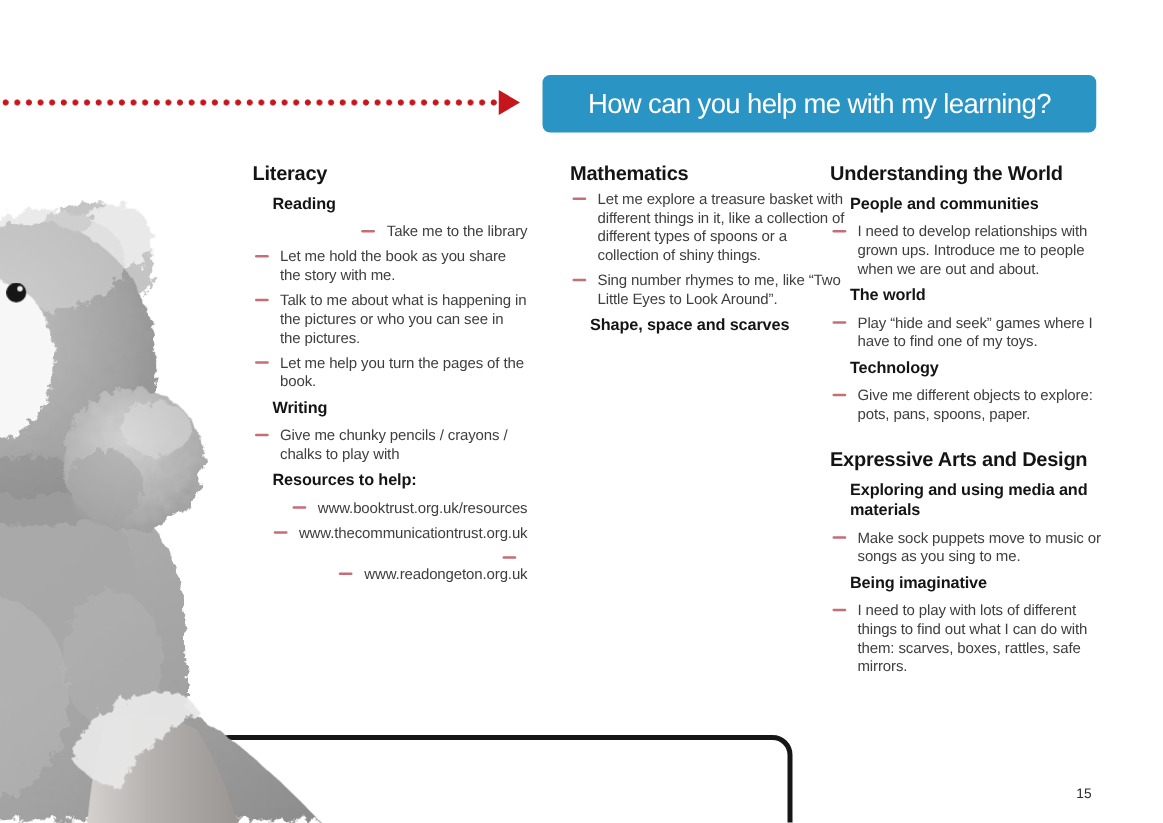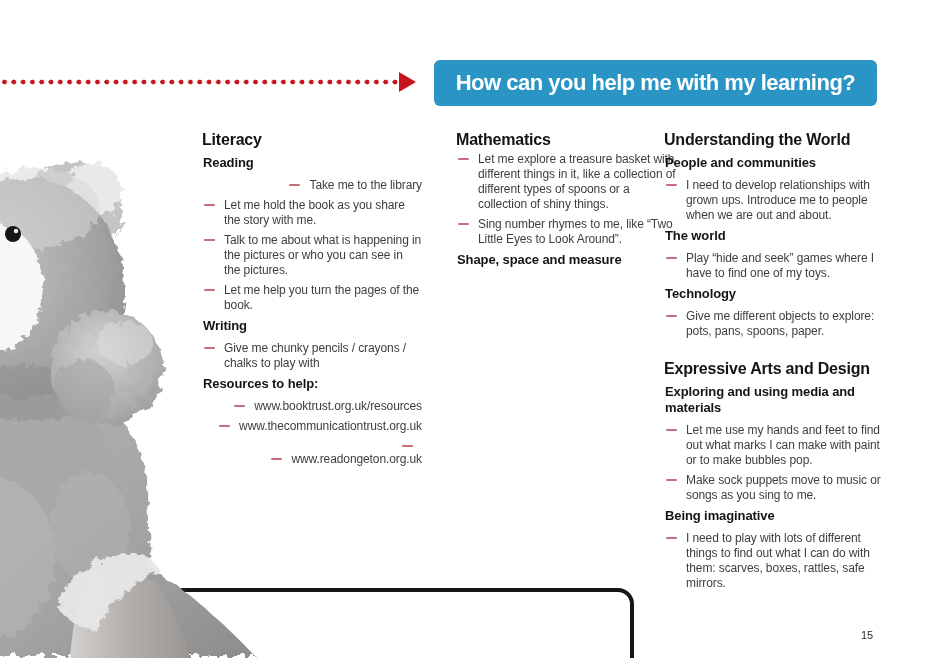--- a/index.html
+++ b/index.html
@@ -20,32 +20,32 @@
     border-top:10px solid transparent;border-bottom:10px solid transparent;
     border-left:17px solid #c5161d;
   }
   
   .banner{
     position:absolute;left:434px;top:60px;width:443px;height:46px;
     background:#2a94c4;border-radius:6px;
     display:flex;align-items:center;justify-content:center;
   }
   .banner .title{
-    color:#ffffff;font-size:22px;font-weight:700;letter-spacing:-0.5px;
+    color:#ffffff;font-size:22px;font-weight:400;letter-spacing:-0.5px;
   }
   
   .col{position:absolute;top:130px;width:220px;}
   .col1{left:202px;} .col2{left:456px;} .col3{left:664px;}
   .ct{ 
     margin:0 0 2px 0;font-size:16px;line-height:20px;font-weight:700;
     color:#141414;letter-spacing:-0.2px;
   }
   .ct.second{margin-top:20px;}
   .sh{ 
-    margin:5px 0 7px 1px;font-size:13px;line-height:16px;font-weight:700;
+    margin:5px 0 7px 16px;font-size:13px;line-height:16px;font-weight:700;
     color:#141414;max-width:190px;letter-spacing:-0.1px;
   }
   .li{display:flex;margin:0 0 5px 0;justify-content:flex-end;}
   .dash{
     flex:none;width:11px;height:2px;background:#c66e76;
     margin:6px 9px 0 0;border-radius:1px;
   }
   .txt{
     display:block;font-size:12px;line-height:15px;color:#3e3e3e;
     letter-spacing:-0.1px;max-width:198px;
@@ -123,21 +123,21 @@
 
   <div class="li">
     <span class="dash"></span>
     <span class="txt">Let me explore a treasure basket with different things in it, like a collection of different types of spoons or a collection of shiny things.</span>
   </div>
   <div class="li">
     <span class="dash"></span>
     <span class="txt">Sing number rhymes to me, like “Two Little Eyes to Look Around”.</span>
   </div>
 
-  <h4 class="sh">Shape, space and measure</h4>
+  <h4 class="sh">Shape, space and scarves</h4>
 </div>
 
 <div class="col col3">
   <h3 class="ct">Understanding the World</h3>
 
   <h4 class="sh">People and communities</h4>
   <div class="li">
     <span class="dash"></span>
     <span class="txt">I need to develop relationships with grown ups. Introduce me to people when we are out and about.</span>
   </div>
@@ -150,24 +150,20 @@
 
   <h4 class="sh">Technology</h4>
   <div class="li">
     <span class="dash"></span>
     <span class="txt">Give me different objects to explore: pots, pans, spoons, paper.</span>
   </div>
 
   <h3 class="ct second">Expressive Arts and Design</h3>
 
   <h4 class="sh">Exploring and using media and materials</h4>
-  <div class="li">
-    <span class="dash"></span>
-    <span class="txt">Let me use my hands and feet to find out what marks I can make with paint or to make bubbles pop.</span>
-  </div>
   <div class="li">
     <span class="dash"></span>
     <span class="txt">Make sock puppets move to music or songs as you sing to me.</span>
   </div>
 
   <h4 class="sh">Being imaginative</h4>
   <div class="li">
     <span class="dash"></span>
     <span class="txt">I need to play with lots of different things to find out what I can do with them: scarves, boxes, rattles, safe mirrors.</span>
   </div>

